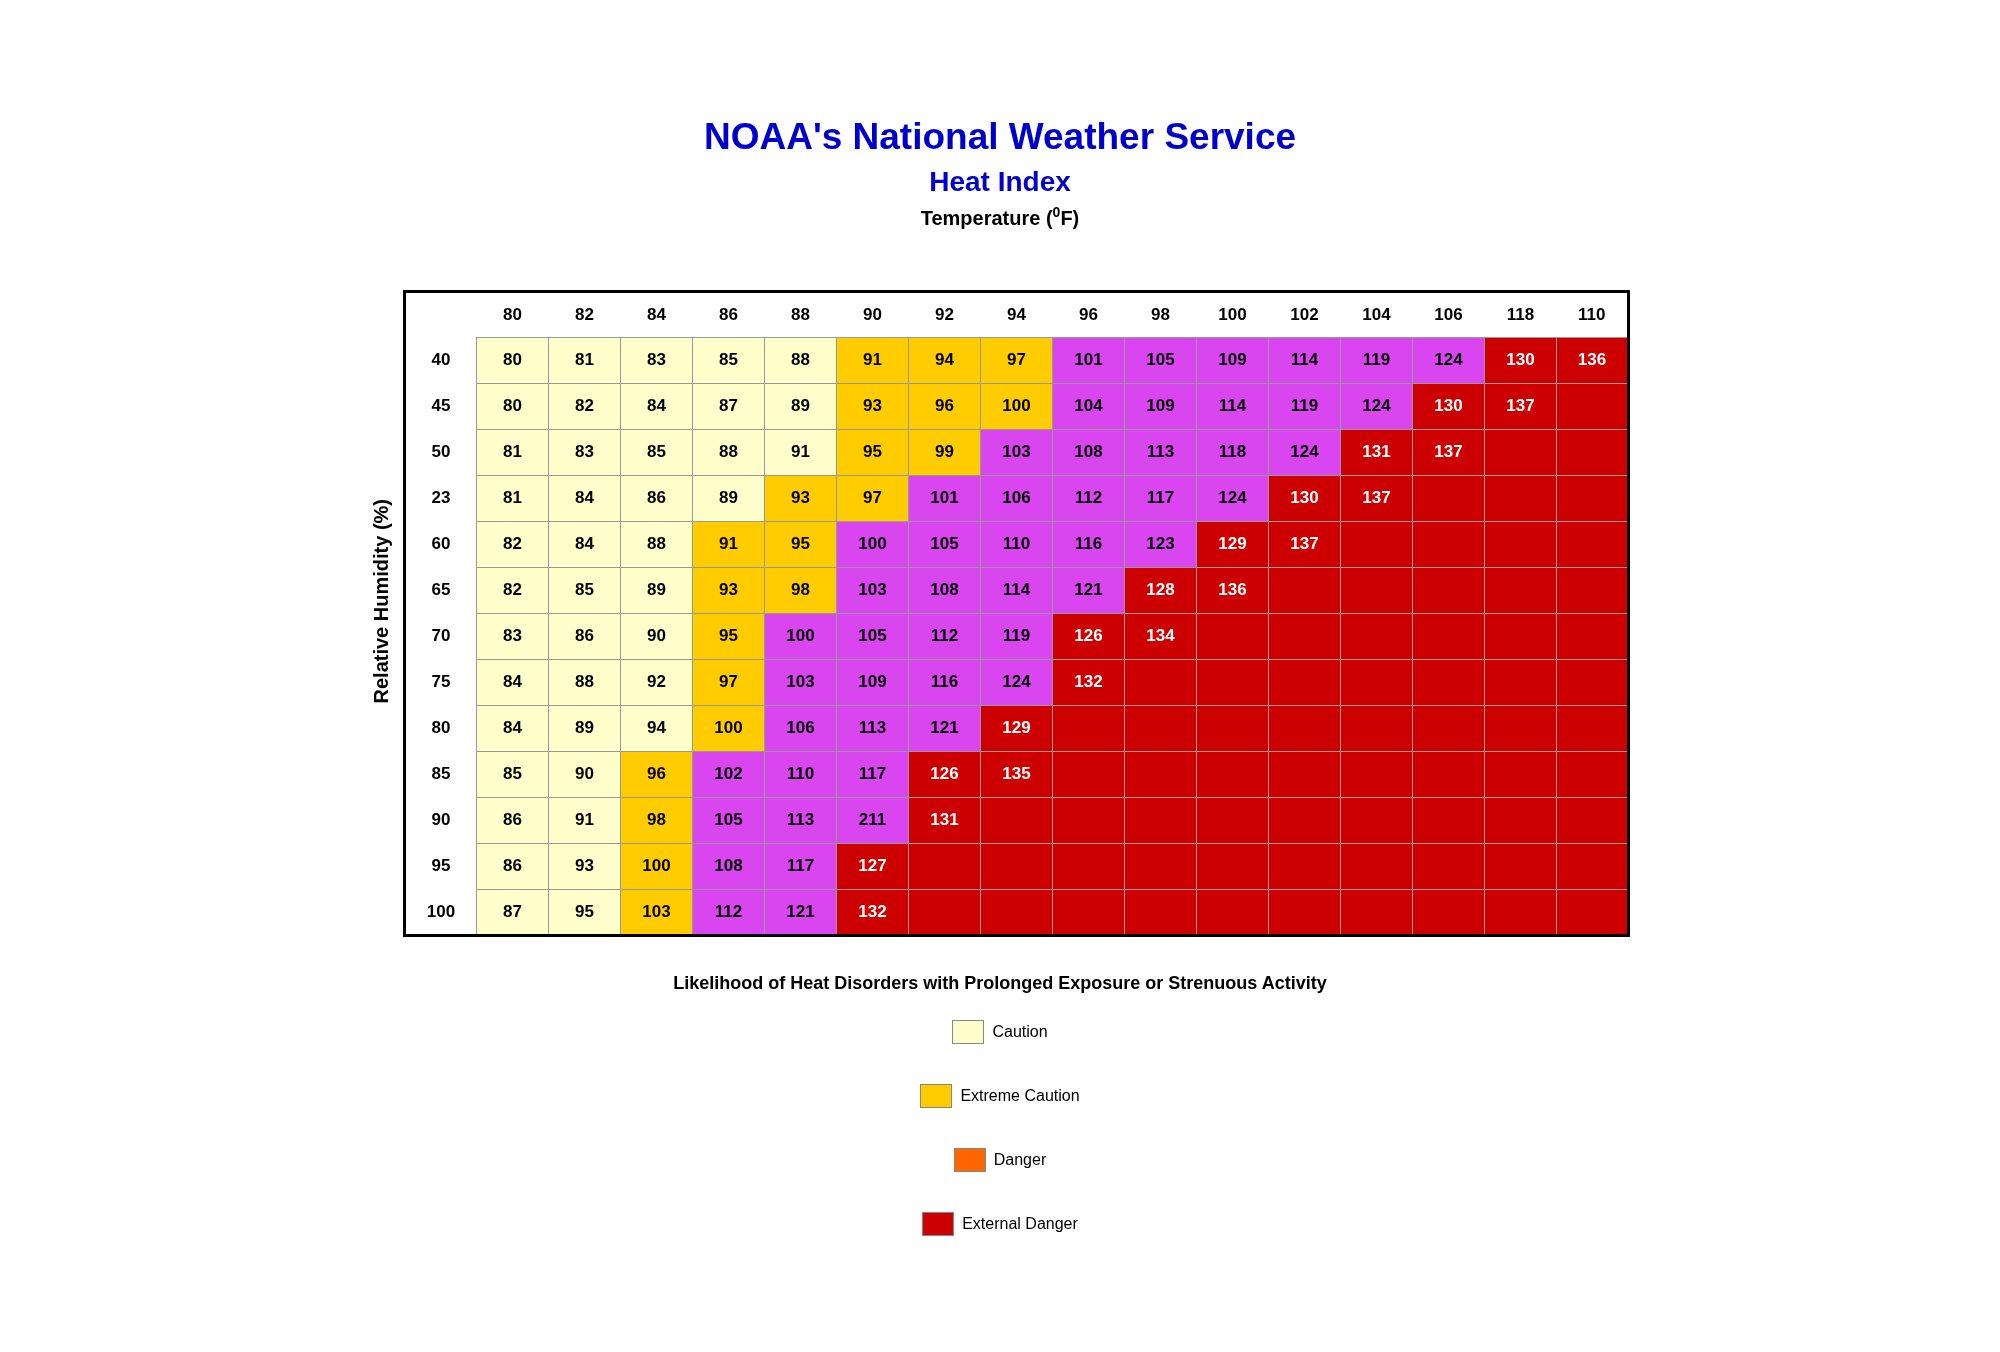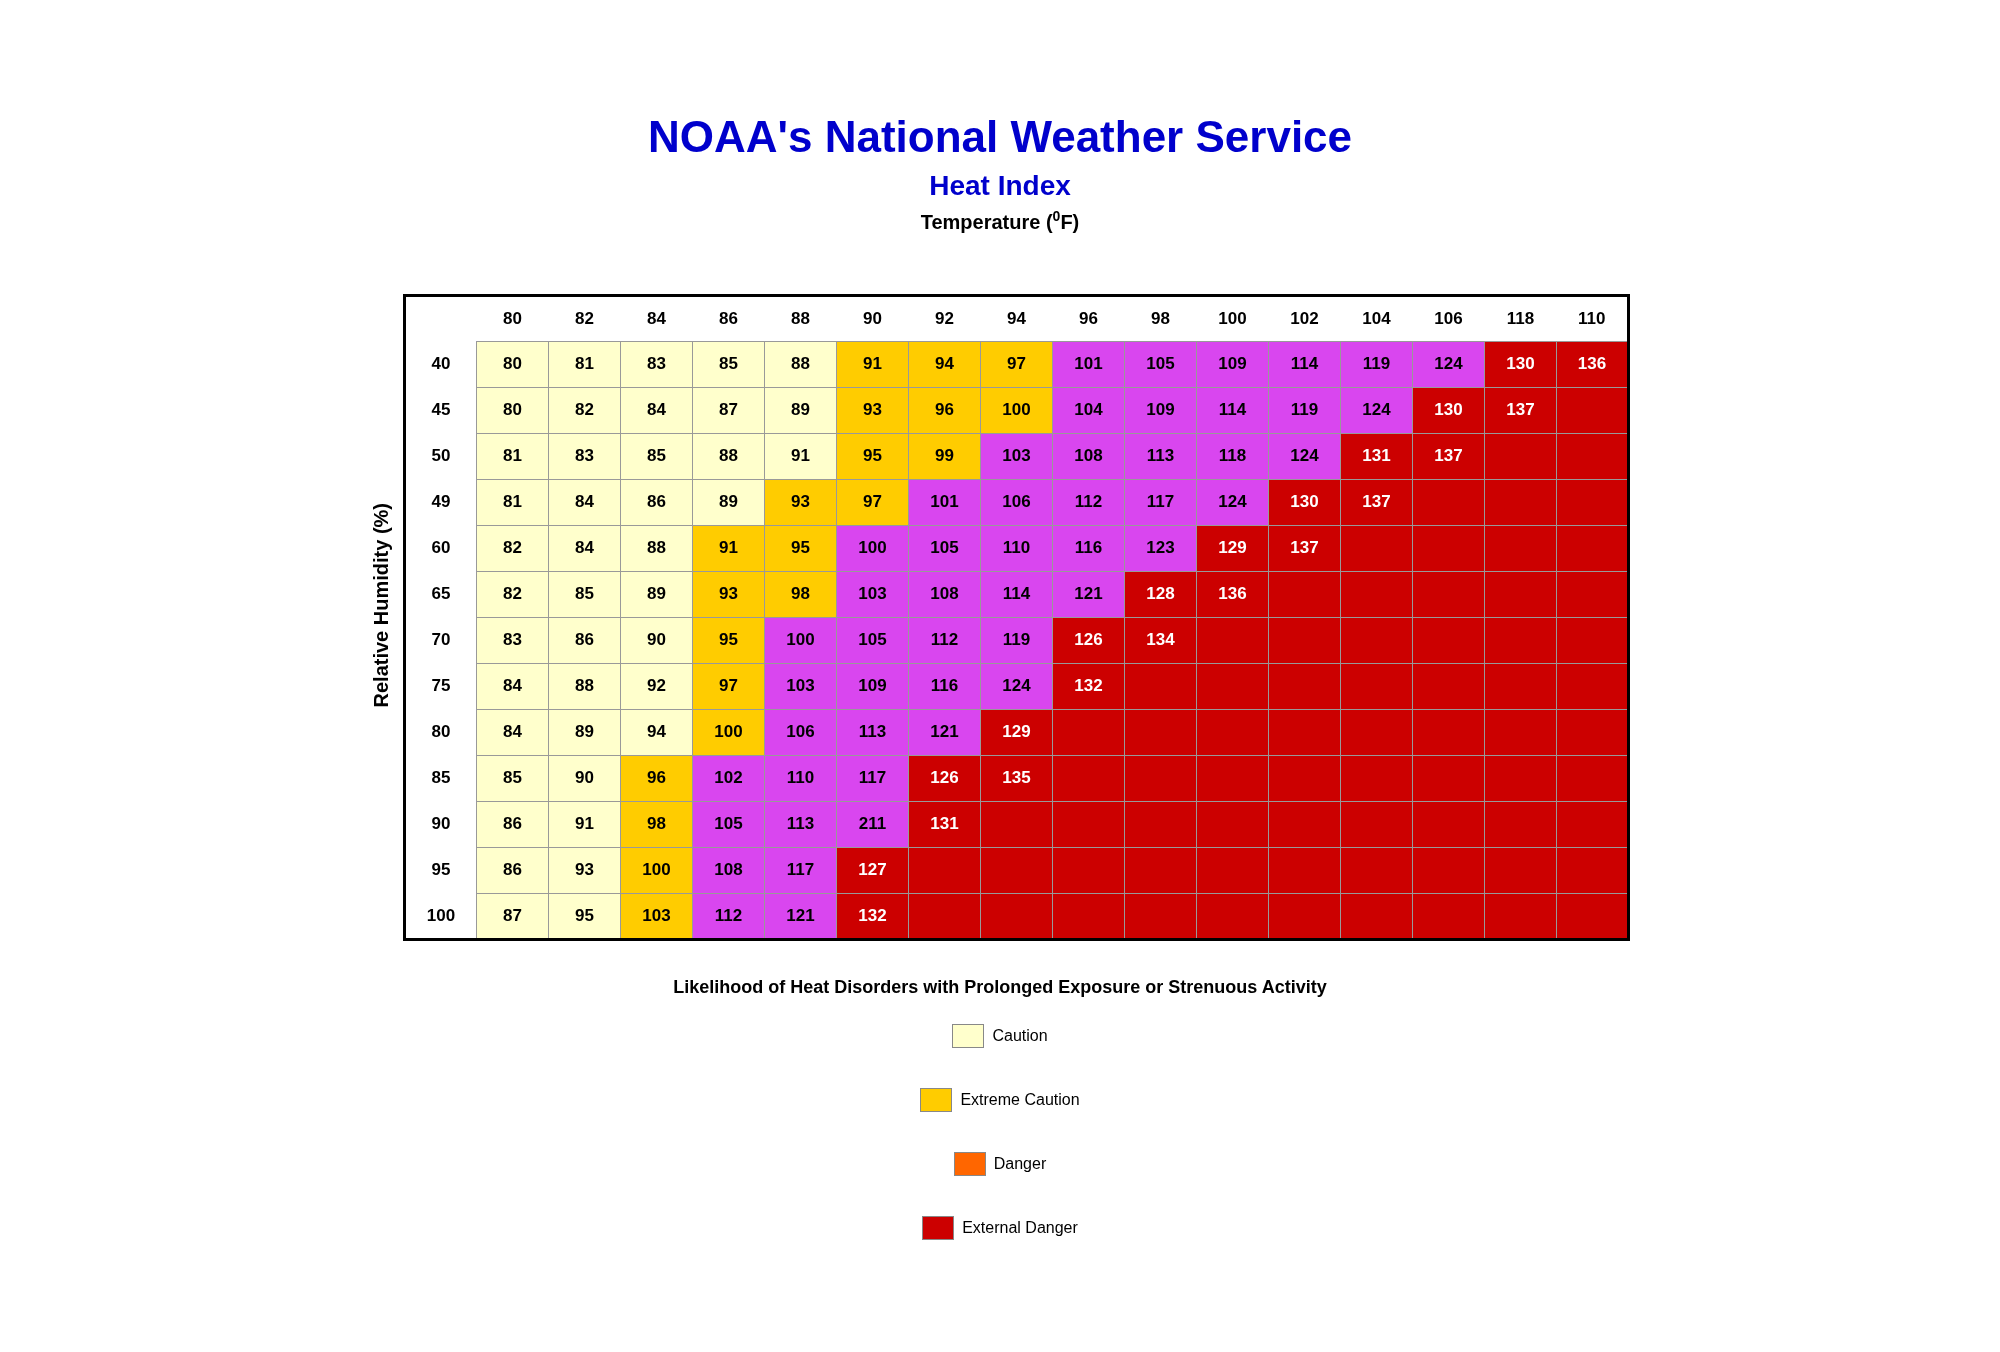--- a/index.html
+++ b/index.html
@@ -10,21 +10,21 @@
       justify-content: center;
       align-items: center;
       min-height: 100vh;
       padding: 20px;
     }
     .container {
       width: 1400px;
       text-align: center;
     }
     .title-main {
-      font-size: 44px;
+      font-size: 37px;
       font-weight: bold;
       color: #0000cc;
       margin-bottom: 8px;
     }
     .title-sub {
       font-size: 28px;
       font-weight: bold;
       color: #0000cc;
       margin-bottom: 6px;
     }
@@ -205,21 +205,21 @@
               <td class="c-danger">108</td>
               <td class="c-danger">113</td>
               <td class="c-danger">118</td>
               <td class="c-danger">124</td>
               <td class="c-ext-danger">131</td>
               <td class="c-ext-danger">137</td>
               <td class="c-empty"></td>
               <td class="c-empty"></td>
             </tr>
             <tr>
-              <td class="row-label">49</td>
+              <td class="row-label">23</td>
               <td class="c-caution">81</td>
               <td class="c-caution">84</td>
               <td class="c-caution">86</td>
               <td class="c-caution">89</td>
               <td class="c-ext-caution">93</td>
               <td class="c-ext-caution">97</td>
               <td class="c-danger">101</td>
               <td class="c-danger">106</td>
               <td class="c-danger">112</td>
               <td class="c-danger">117</td>

